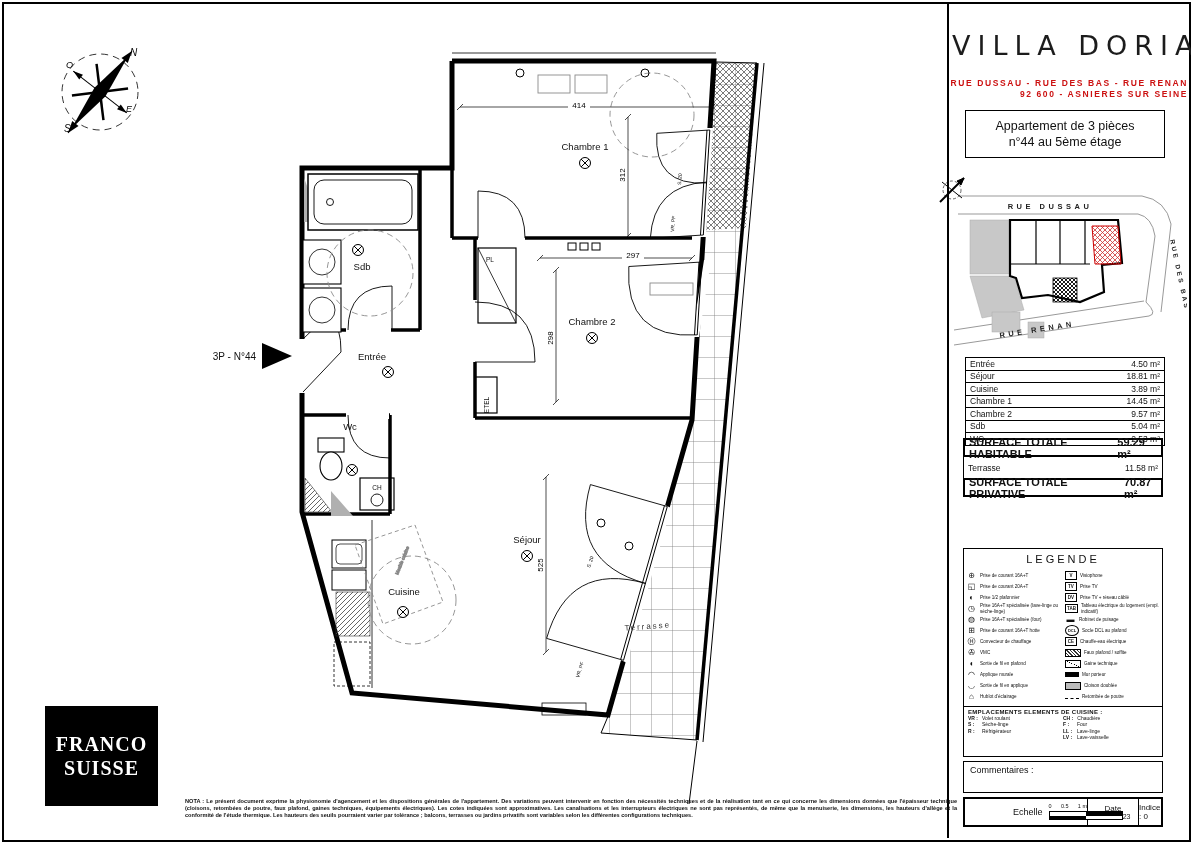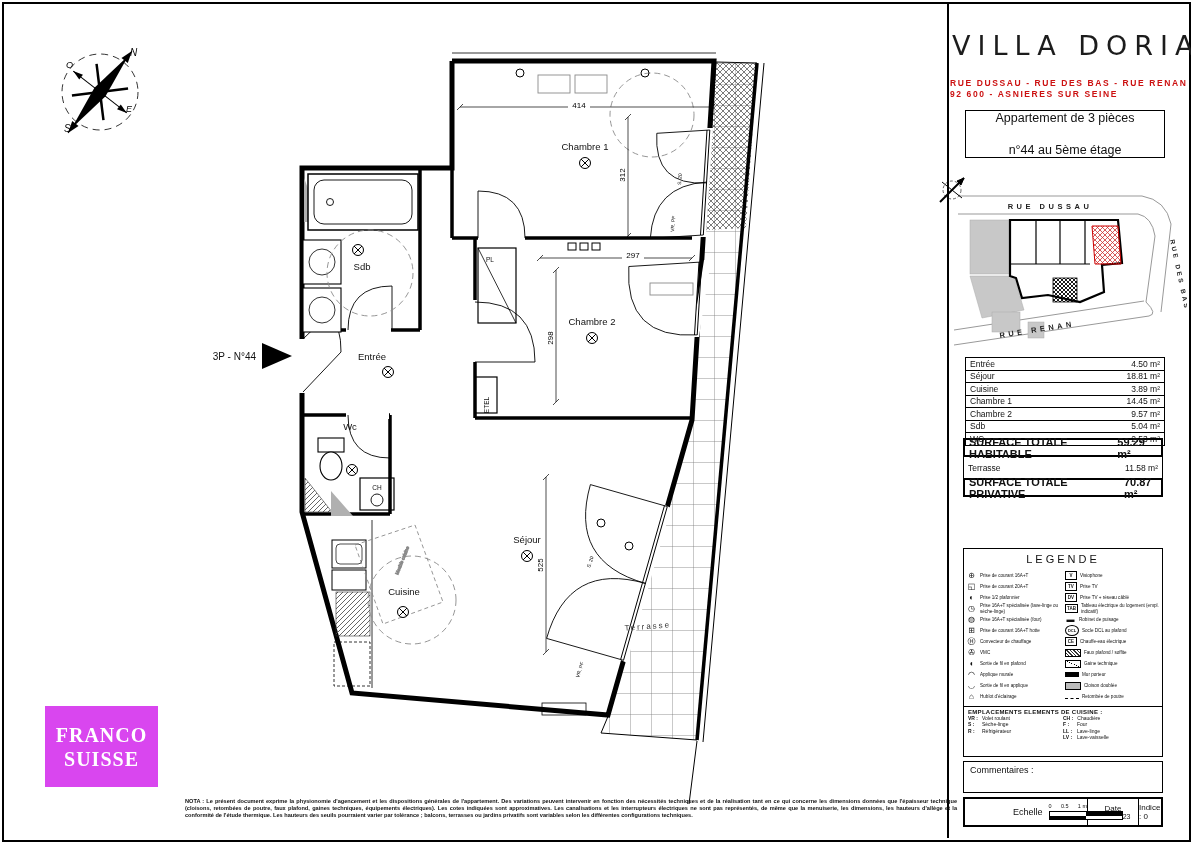--- a/index.html
+++ b/index.html
@@ -4,24 +4,24 @@
 <style>
   html,body{margin:0;padding:0;background:#fff;width:1191px;height:842px;
     font-family:"Liberation Sans",sans-serif;position:relative;overflow:hidden;color:#111;}
   .abs{position:absolute;}
   
   #frame{left:2px;top:2px;width:1185px;height:836px;border:2px solid #000;pointer-events:none;}
   #panel-divider{left:947px;top:2px;width:2px;height:836px;background:#000;}
   
   #villa-title{left:952px;top:30px;width:234px;text-align:left;font-family:"DejaVu Sans",sans-serif;
     font-size:27px;font-weight:400;letter-spacing:7px;color:#1c1c1c;white-space:nowrap;}
-  #address{left:950px;top:78px;width:238px;text-align:left;font-size:8.5px;font-weight:bold;
+  #address{left:950px;top:78px;width:238px;text-align:right;font-size:8.5px;font-weight:bold;
     letter-spacing:1.6px;color:#c11;line-height:11px;}
   #apt-box{left:965px;top:110px;width:198px;height:46px;border:1.5px solid #000;text-align:center;
-    font-size:12.5px;color:#111;display:flex;flex-direction:column;justify-content:space-between;gap:2px;}
+    font-size:12.5px;color:#111;display:flex;flex-direction:column;justify-content:center;gap:2px;}
   
   #area-table{left:965px;top:357px;width:198px;border:1.5px solid #000;font-size:8.5px;}
   .trow{display:flex;justify-content:space-between;border-bottom:1px solid #000;padding:1px 4px;height:9.5px;align-items:center;}
   .trow:last-child{border-bottom:none;}
   .tval{text-align:right;}
   .tbox{left:963px;width:200px;border:2px solid #000;font-size:11px;font-weight:bold;display:flex;
     justify-content:space-between;align-items:center;padding:0 4px;box-sizing:border-box;}
   #row-terrasse{left:963px;top:457px;width:200px;height:21px;border-left:1px solid #000;border-right:1px solid #000;
     font-size:8.5px;display:flex;justify-content:space-between;align-items:center;padding:0 4px;box-sizing:border-box;}
   
@@ -60,21 +60,21 @@
   .sb-wrap{position:relative;width:72px;height:18px;}
   .sb-ticks{position:absolute;top:0;left:0;width:100%;font-size:5.5px;display:flex;justify-content:space-between;}
   .scalebar{position:absolute;top:8px;left:0;width:72px;height:7px;border:1px solid #000;display:flex;}
   .sb-seg{width:50%;height:100%;}
   .sb-a{background:linear-gradient(#fff 50%,#000 50%);}
   .sb-b{background:linear-gradient(#000 50%,#fff 50%);}
   #tb-date .l1{font-size:8px;}
   #tb-date .l2{font-size:7px;}
   #tb-indice span{font-size:8px;}
   
-  #logo{left:45px;top:706px;width:113px;height:81px;background:#d946ef;color:#fff;
+  #logo{left:45px;top:706px;width:113px;height:100px;background:#000000;color:#fff;
     font-family:"Liberation Serif",serif;font-weight:bold;display:flex;flex-direction:column;
     align-items:center;justify-content:center;font-size:20px;letter-spacing:1px;line-height:24px;}
   
   #nota{left:185px;top:798px;width:772px;font-size:5.6px;font-weight:bold;line-height:7px;
     text-align:justify;color:#111;}
   svg text{font-family:"Liberation Sans",sans-serif;}
 </style>
 </head>
 <body>
 

